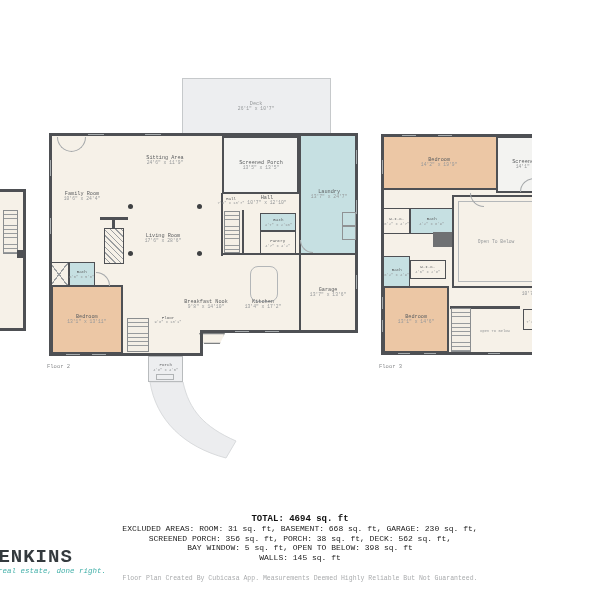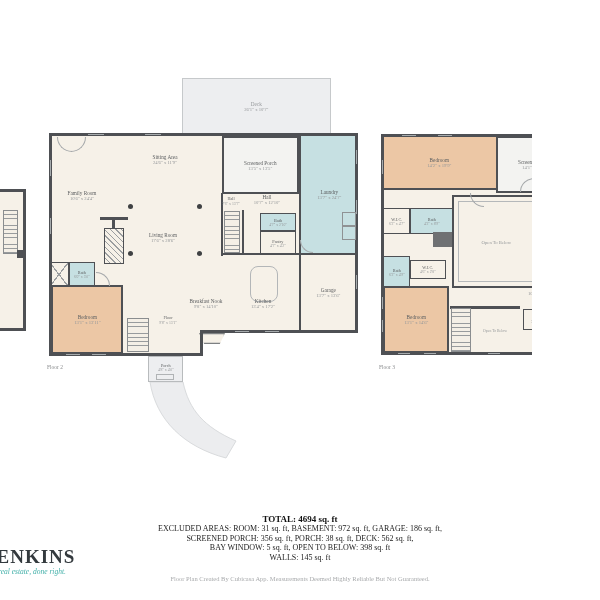--- a/index.html
+++ b/index.html
@@ -1,17 +1,17 @@
 <!DOCTYPE html>
 <html><head>
 <meta charset="utf-8">
 <style>
   html,body{margin:0;padding:0;background:#fff;}
   .page{position:relative;width:532px;height:600px;background:#fff;overflow:hidden;
-        font-family:Liberation Serif, serif;border-radius:21px;}
+        font-family:Liberation Mono, monospace;border-radius:21px;}
   .abs{position:absolute;box-sizing:border-box;}
   .shape{position:absolute;z-index:1;}
   .fill{position:absolute;box-sizing:border-box;z-index:2;display:flex;align-items:center;justify-content:center;}
   .wall{position:absolute;background:#4e5054;z-index:3;}
   .win{position:absolute;background:#e2e4e5;box-shadow:inset 0 0 0 0.6px #a6abad;z-index:4;}
   .lab{display:flex;flex-direction:column;align-items:center;white-space:nowrap;text-align:center;transform:scale(0.52);}
   .lab.t{transform:scale(0.42);}
   .rname{font-size:10px;line-height:11px;color:#5e6062;display:block;}
   .rdims{font-size:9px;line-height:10px;color:#95989a;display:block;}
   .lbl{position:absolute;z-index:6;transform:translate(-50%,-50%) scale(0.52);white-space:nowrap;text-align:center;}
@@ -282,21 +282,21 @@
   <div class="win" style="left:381.8px;top:297px;width:1.6px;height:12px;"></div>
   <div class="win" style="left:381.8px;top:320px;width:1.6px;height:12px;"></div>
   <div class="win" style="left:398px;top:352.8px;width:12px;height:1.6px;"></div>
   <div class="win" style="left:424px;top:352.8px;width:12px;height:1.6px;"></div>
   <div class="win" style="left:488px;top:352.8px;width:12px;height:1.6px;"></div>
   <div class="arc" style="left:470px;top:193px;width:13px;height:13px;"></div>
   <div class="arc" style="left:520px;top:178px;width:13px;height:13px;transform:scaleY(-1);"></div>
 
   <div class="summary">
     <div class="sumtotal">TOTAL: 4694 sq. ft</div>
-    <div class="sumline">EXCLUDED AREAS: ROOM: 31 sq. ft, BASEMENT: 972 sq. ft, GARAGE: 186 sq. ft,</div>
+    <div class="sumline">EXCLUDED AREAS: ROOM: 31 sq. ft, BASEMENT: 668 sq. ft, GARAGE: 230 sq. ft,</div>
     <div class="sumline">SCREENED PORCH: 356 sq. ft, PORCH: 38 sq. ft, DECK: 562 sq. ft,</div>
     <div class="sumline">BAY WINDOW: 5 sq. ft, OPEN TO BELOW: 398 sq. ft</div>
     <div class="sumline">WALLS: 145 sq. ft</div>
   </div>
   <div class="disclaimer">Floor Plan Created By Cubicasa App. Measurements Deemed Highly Reliable But Not Guaranteed.</div>
 
   <div class="agency">
     <div class="agency-name">JENKINS</div>
     <div class="agency-tag">real estate, done right.</div>
   </div>

